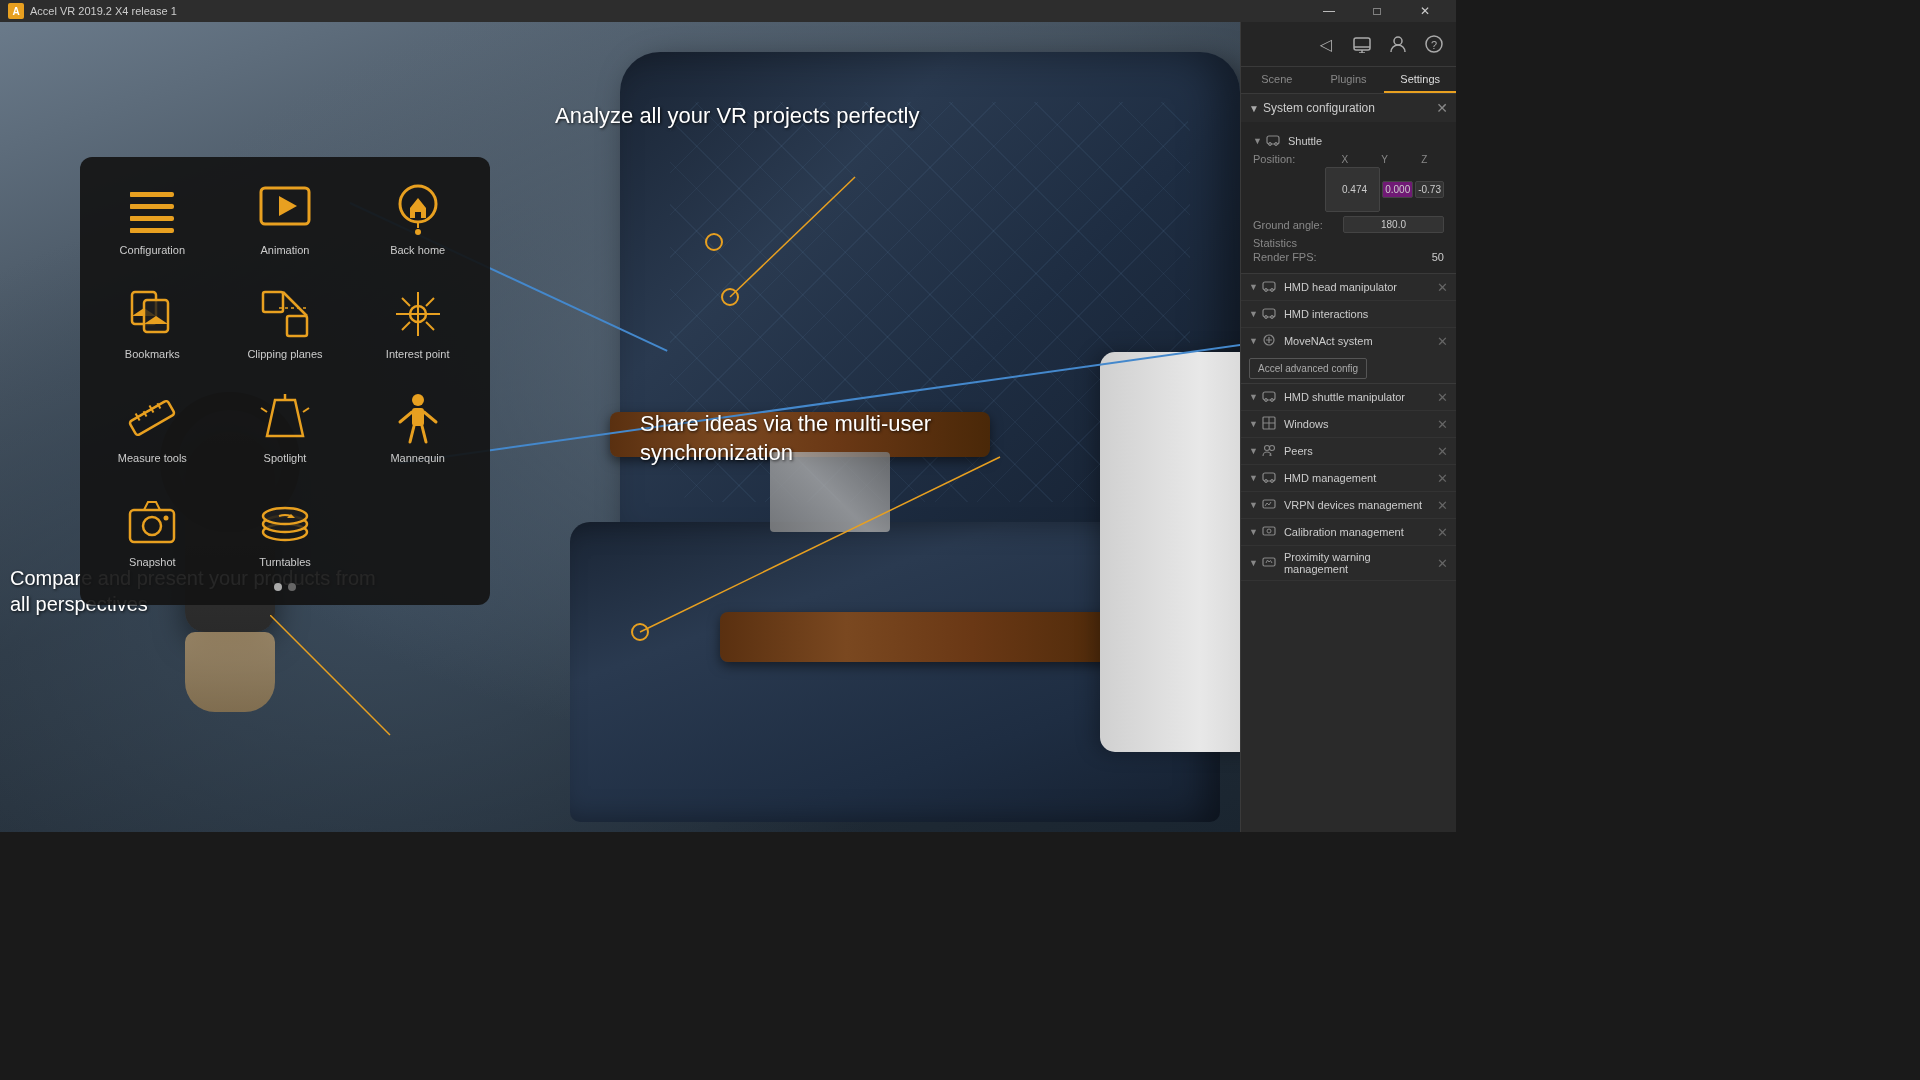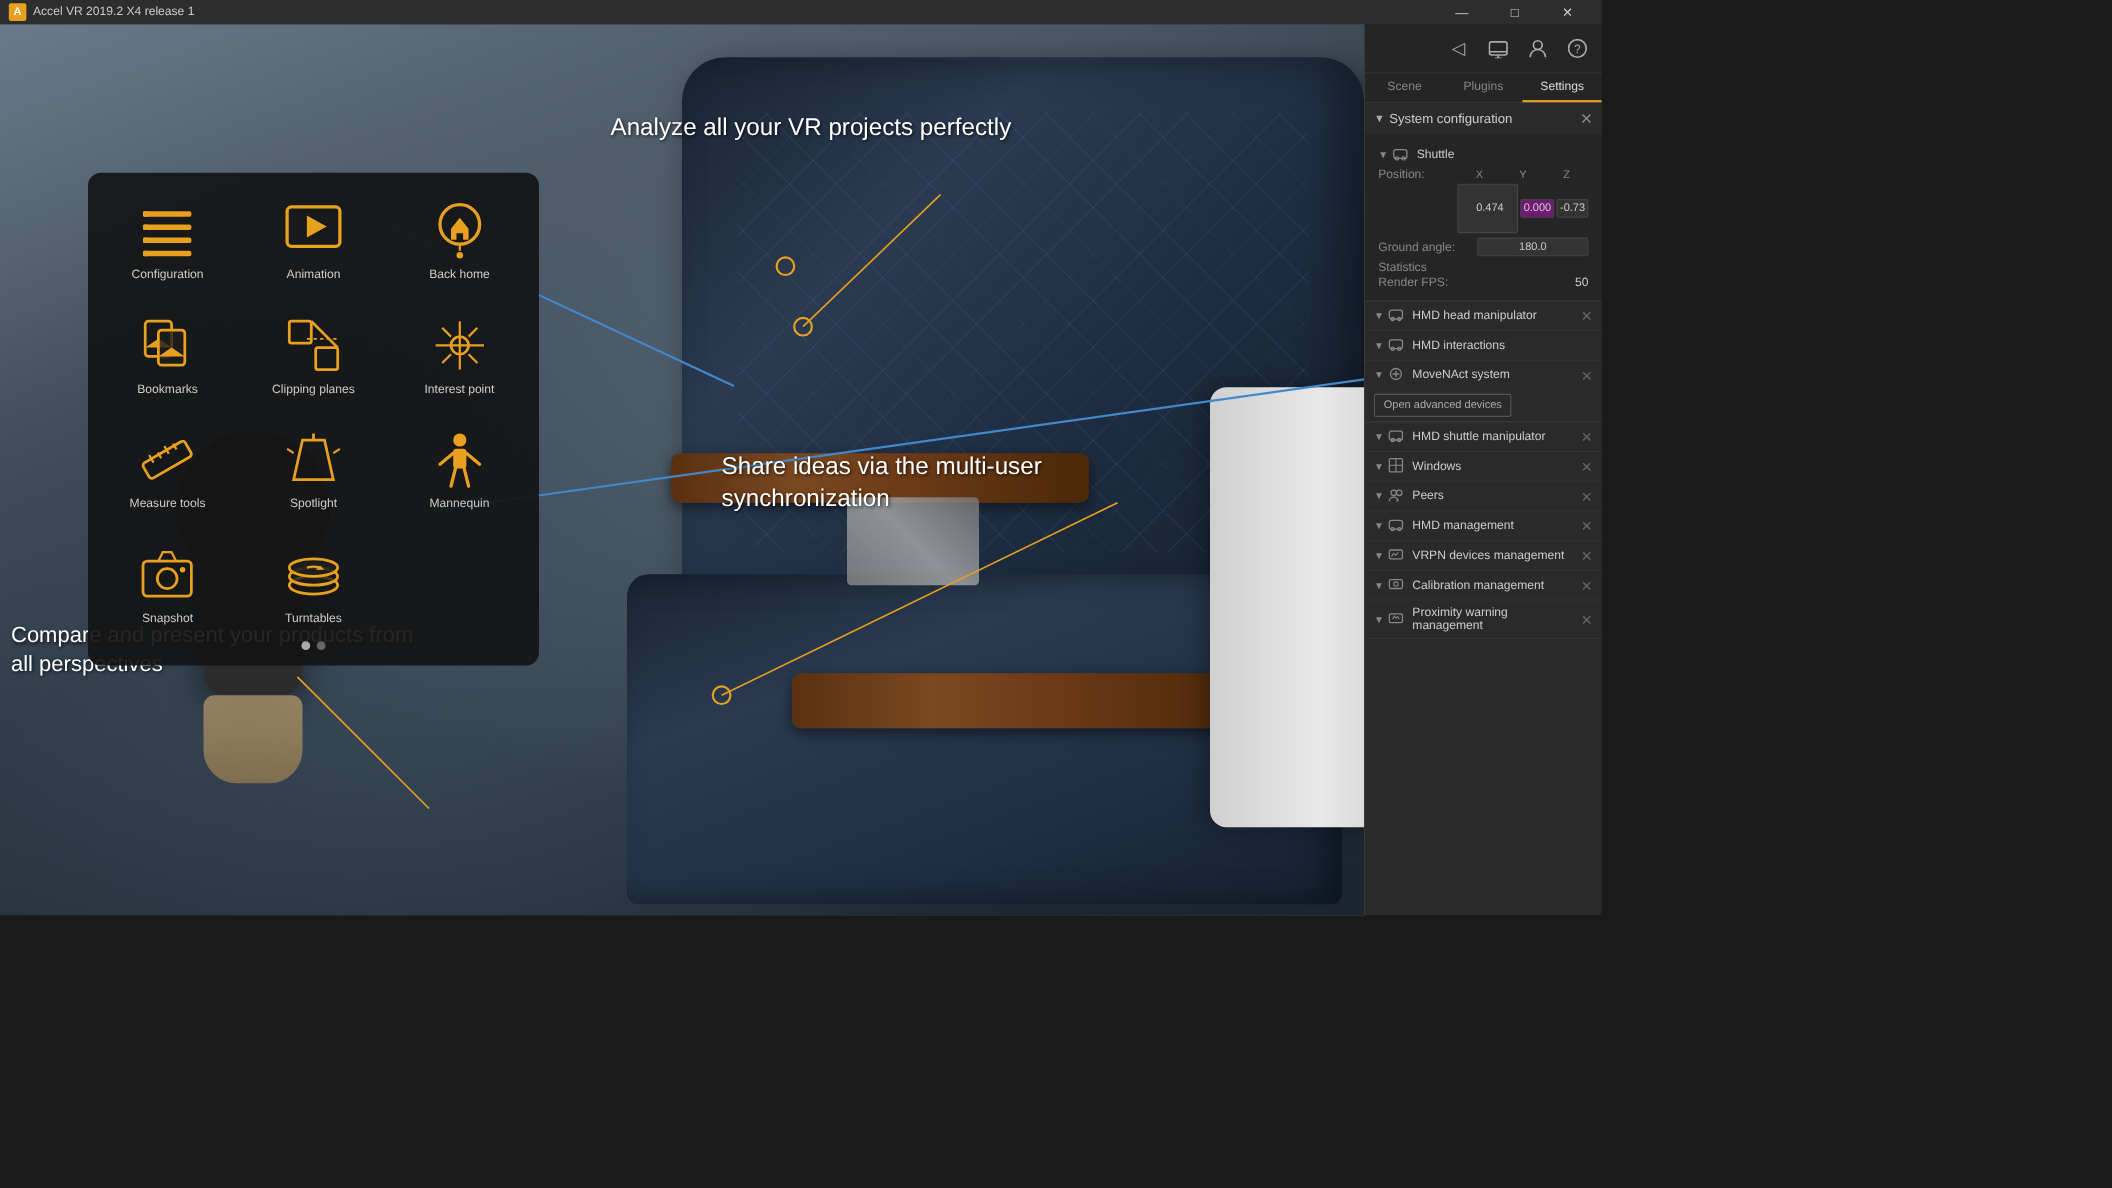--- a/index.html
+++ b/index.html
@@ -673,21 +673,21 @@
     <div class="callout-text">Analyze all your VR projects perfectly</div>
 
     <div class="orange-dot" style="position: absolute; bottom: -120px; left: 150px;"></div>
 
     <svg style="position:absolute; top: 55px; left: 0; width: 400px; height: 160px; pointer-events: none;">
       <line x1="300" y1="20" x2="175" y2="140" stroke="#e8a020" stroke-width="1.5"></line>
       <circle cx="175" cy="140" r="8" stroke="#e8a020" stroke-width="2" fill="none"></circle>
     </svg>
   </div>
 
-  <div class="callout" id="annotation-2" style="top: 388px; left: 656px;">
+  <div class="callout" id="annotation-2" style="top: 388px; left: 640px;">
     <div class="callout-text" style="max-width: 360px;">Share ideas via the multi-user synchronization</div>
     <svg style="position:absolute; bottom: -180px; left: -80px; width: 500px; height: 200px; pointer-events: none;">
       <line x1="440" y1="10" x2="80" y2="185" stroke="#e8a020" stroke-width="1.5"></line>
       <circle cx="80" cy="185" r="8" stroke="#e8a020" stroke-width="2" fill="none"></circle>
     </svg>
   </div>
 
   <div class="callout" id="annotation-3" style="bottom: 215px; left: 10px;">
     <div class="callout-text" style="font-size: 20px; max-width: 380px;">Compare and present your products from all perspectives</div>
 
@@ -819,21 +819,21 @@
         <span class="pli-arrow">▼</span>
         <span class="pli-icon">
           <svg width="14" height="14" viewBox="0 0 14 14" fill="none">
               <circle cx="7" cy="7" r="5" stroke="#888" stroke-width="1.2"></circle>
               <path d="M4 7h6M7 4v6" stroke="#888" stroke-width="1.2"></path>
             </svg>
         </span>
         <span class="pli-label">MoveNAct system</span>
         <span class="pli-close">✕</span>
       </div>
-      <button class="advanced-btn">Open advanced devices</button>
+      <button class="advanced-btn">Accel advanced config</button>
     </div>
 
     <div class="panel-list-item">
       <span class="pli-arrow">▼</span>
       <span class="pli-icon">
         <svg width="14" height="14" viewBox="0 0 14 14" fill="none">
             <rect x="1" y="3" width="12" height="8" rx="2" stroke="#888" stroke-width="1.2"></rect>
             <circle cx="4" cy="11" r="1.5" stroke="#888" stroke-width="1"></circle>
             <circle cx="10" cy="11" r="1.5" stroke="#888" stroke-width="1"></circle>
           </svg>

